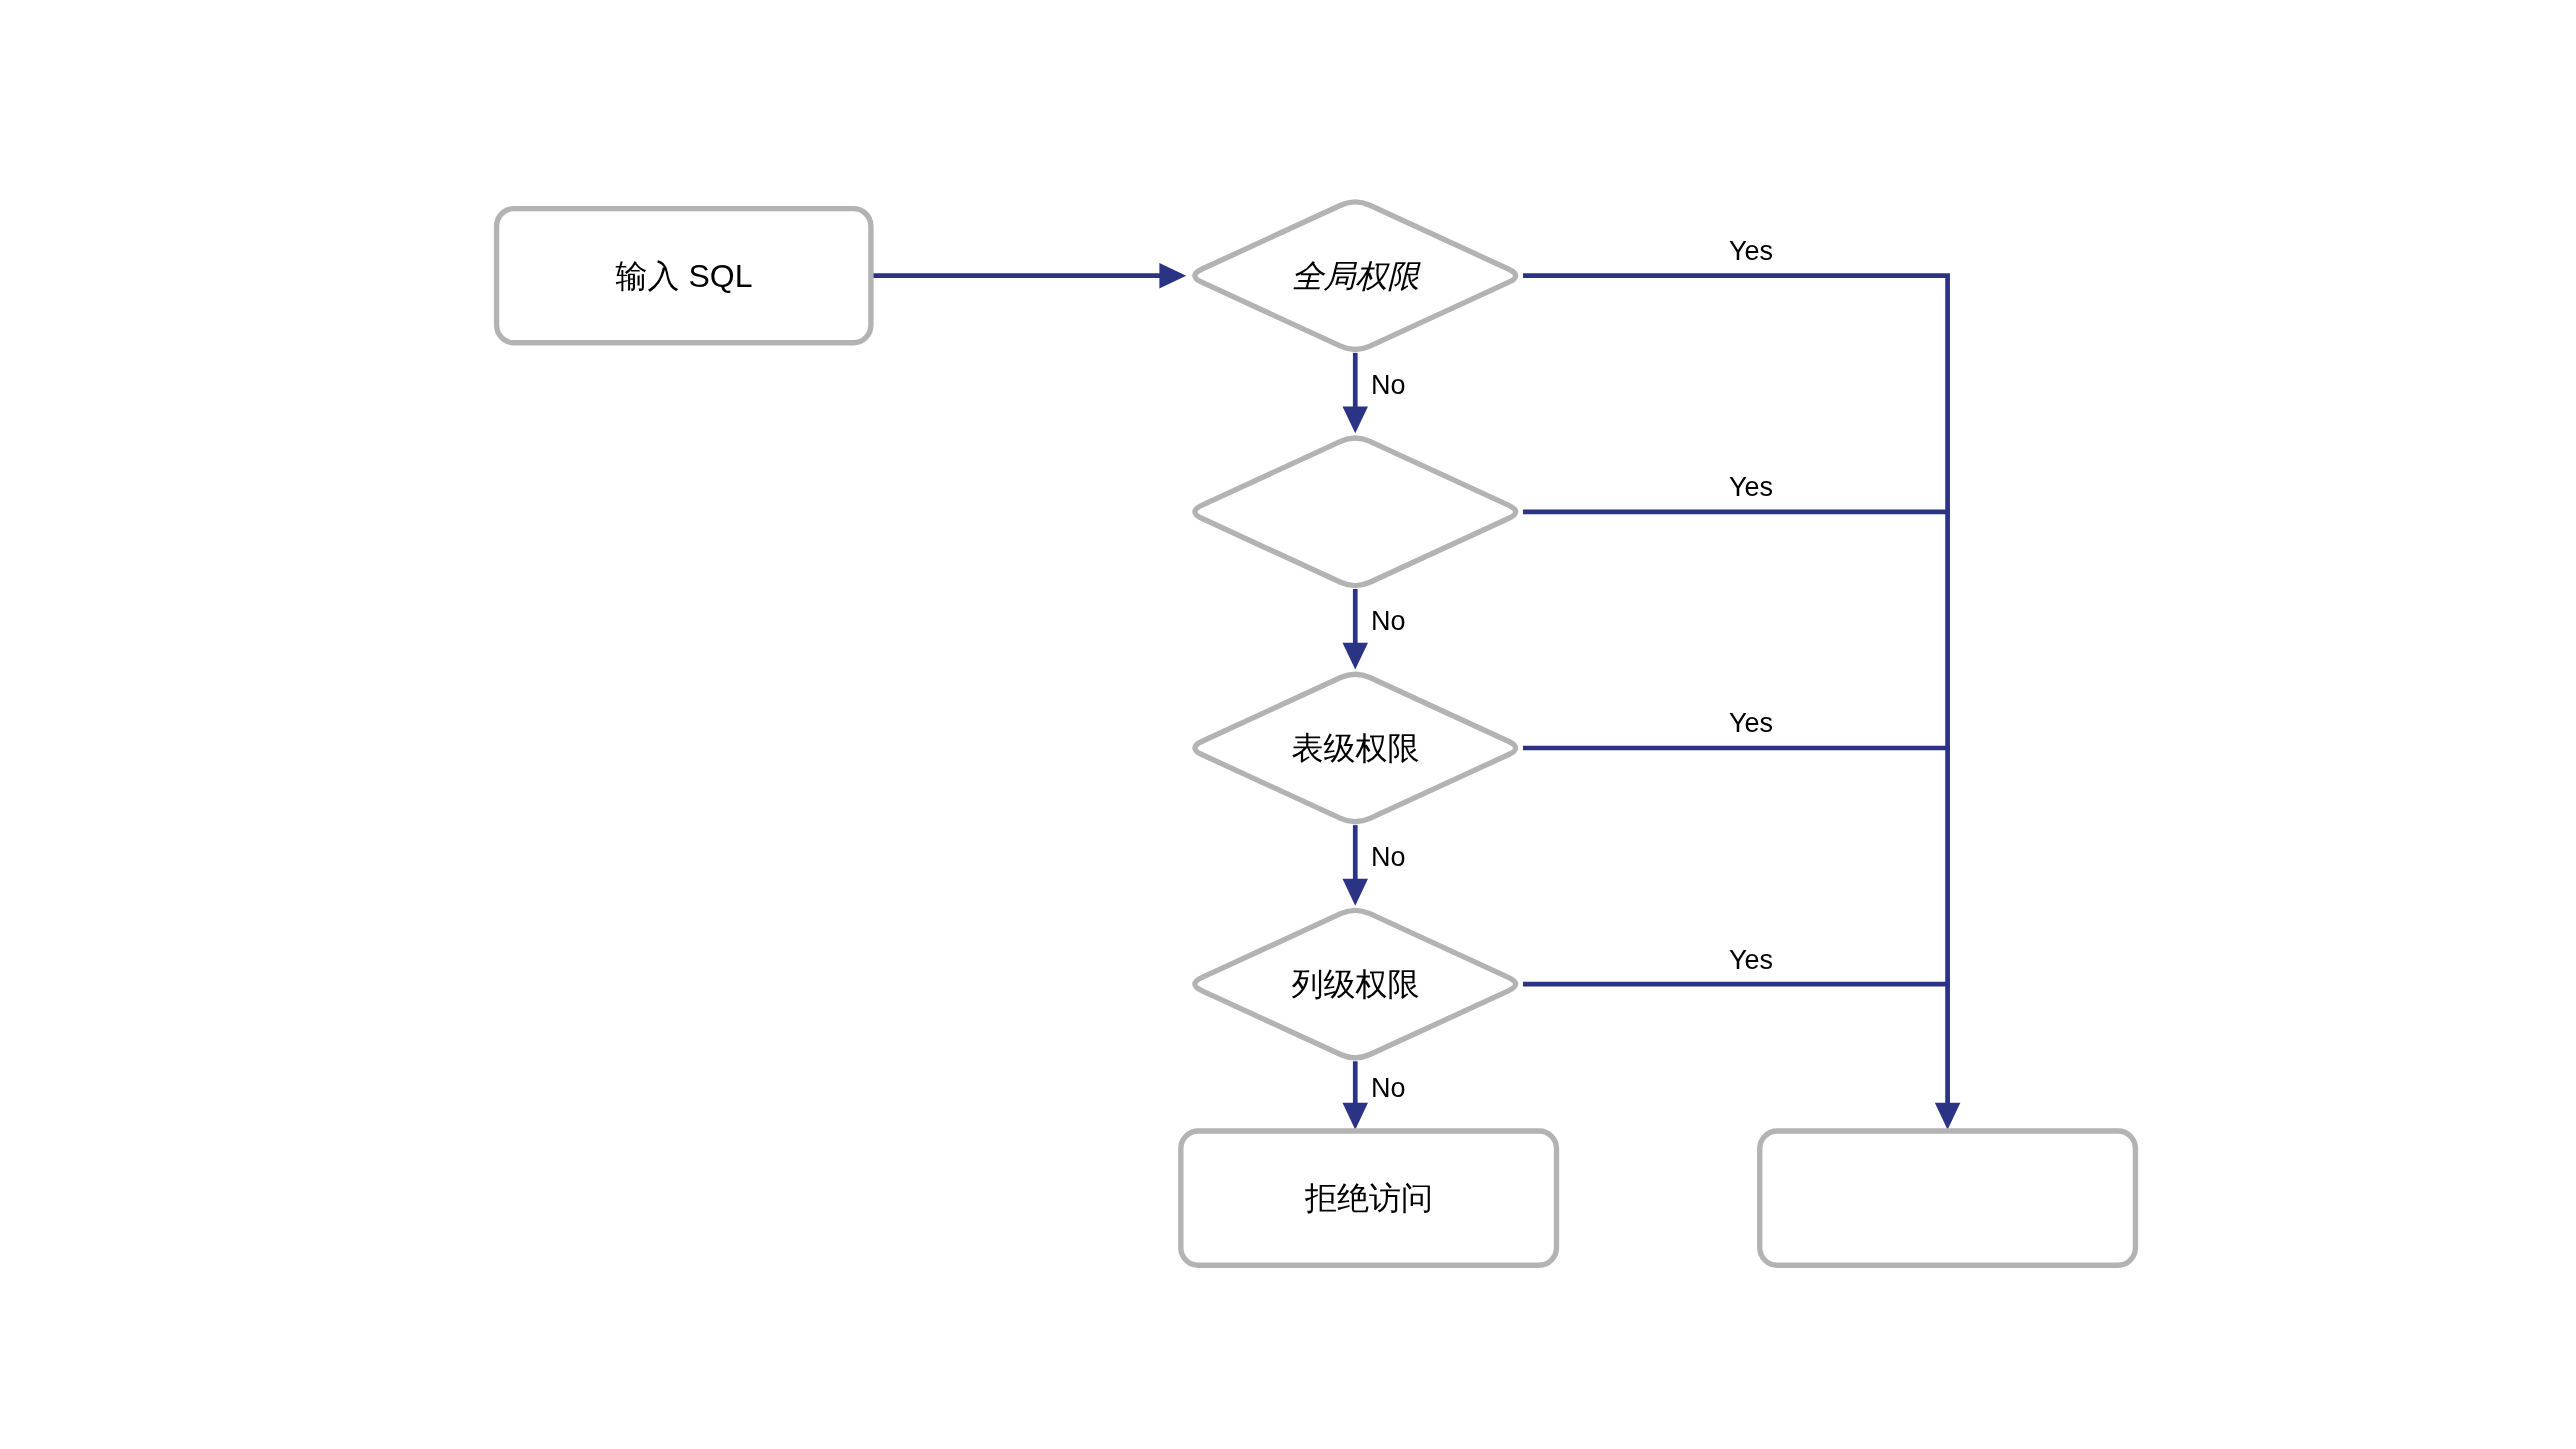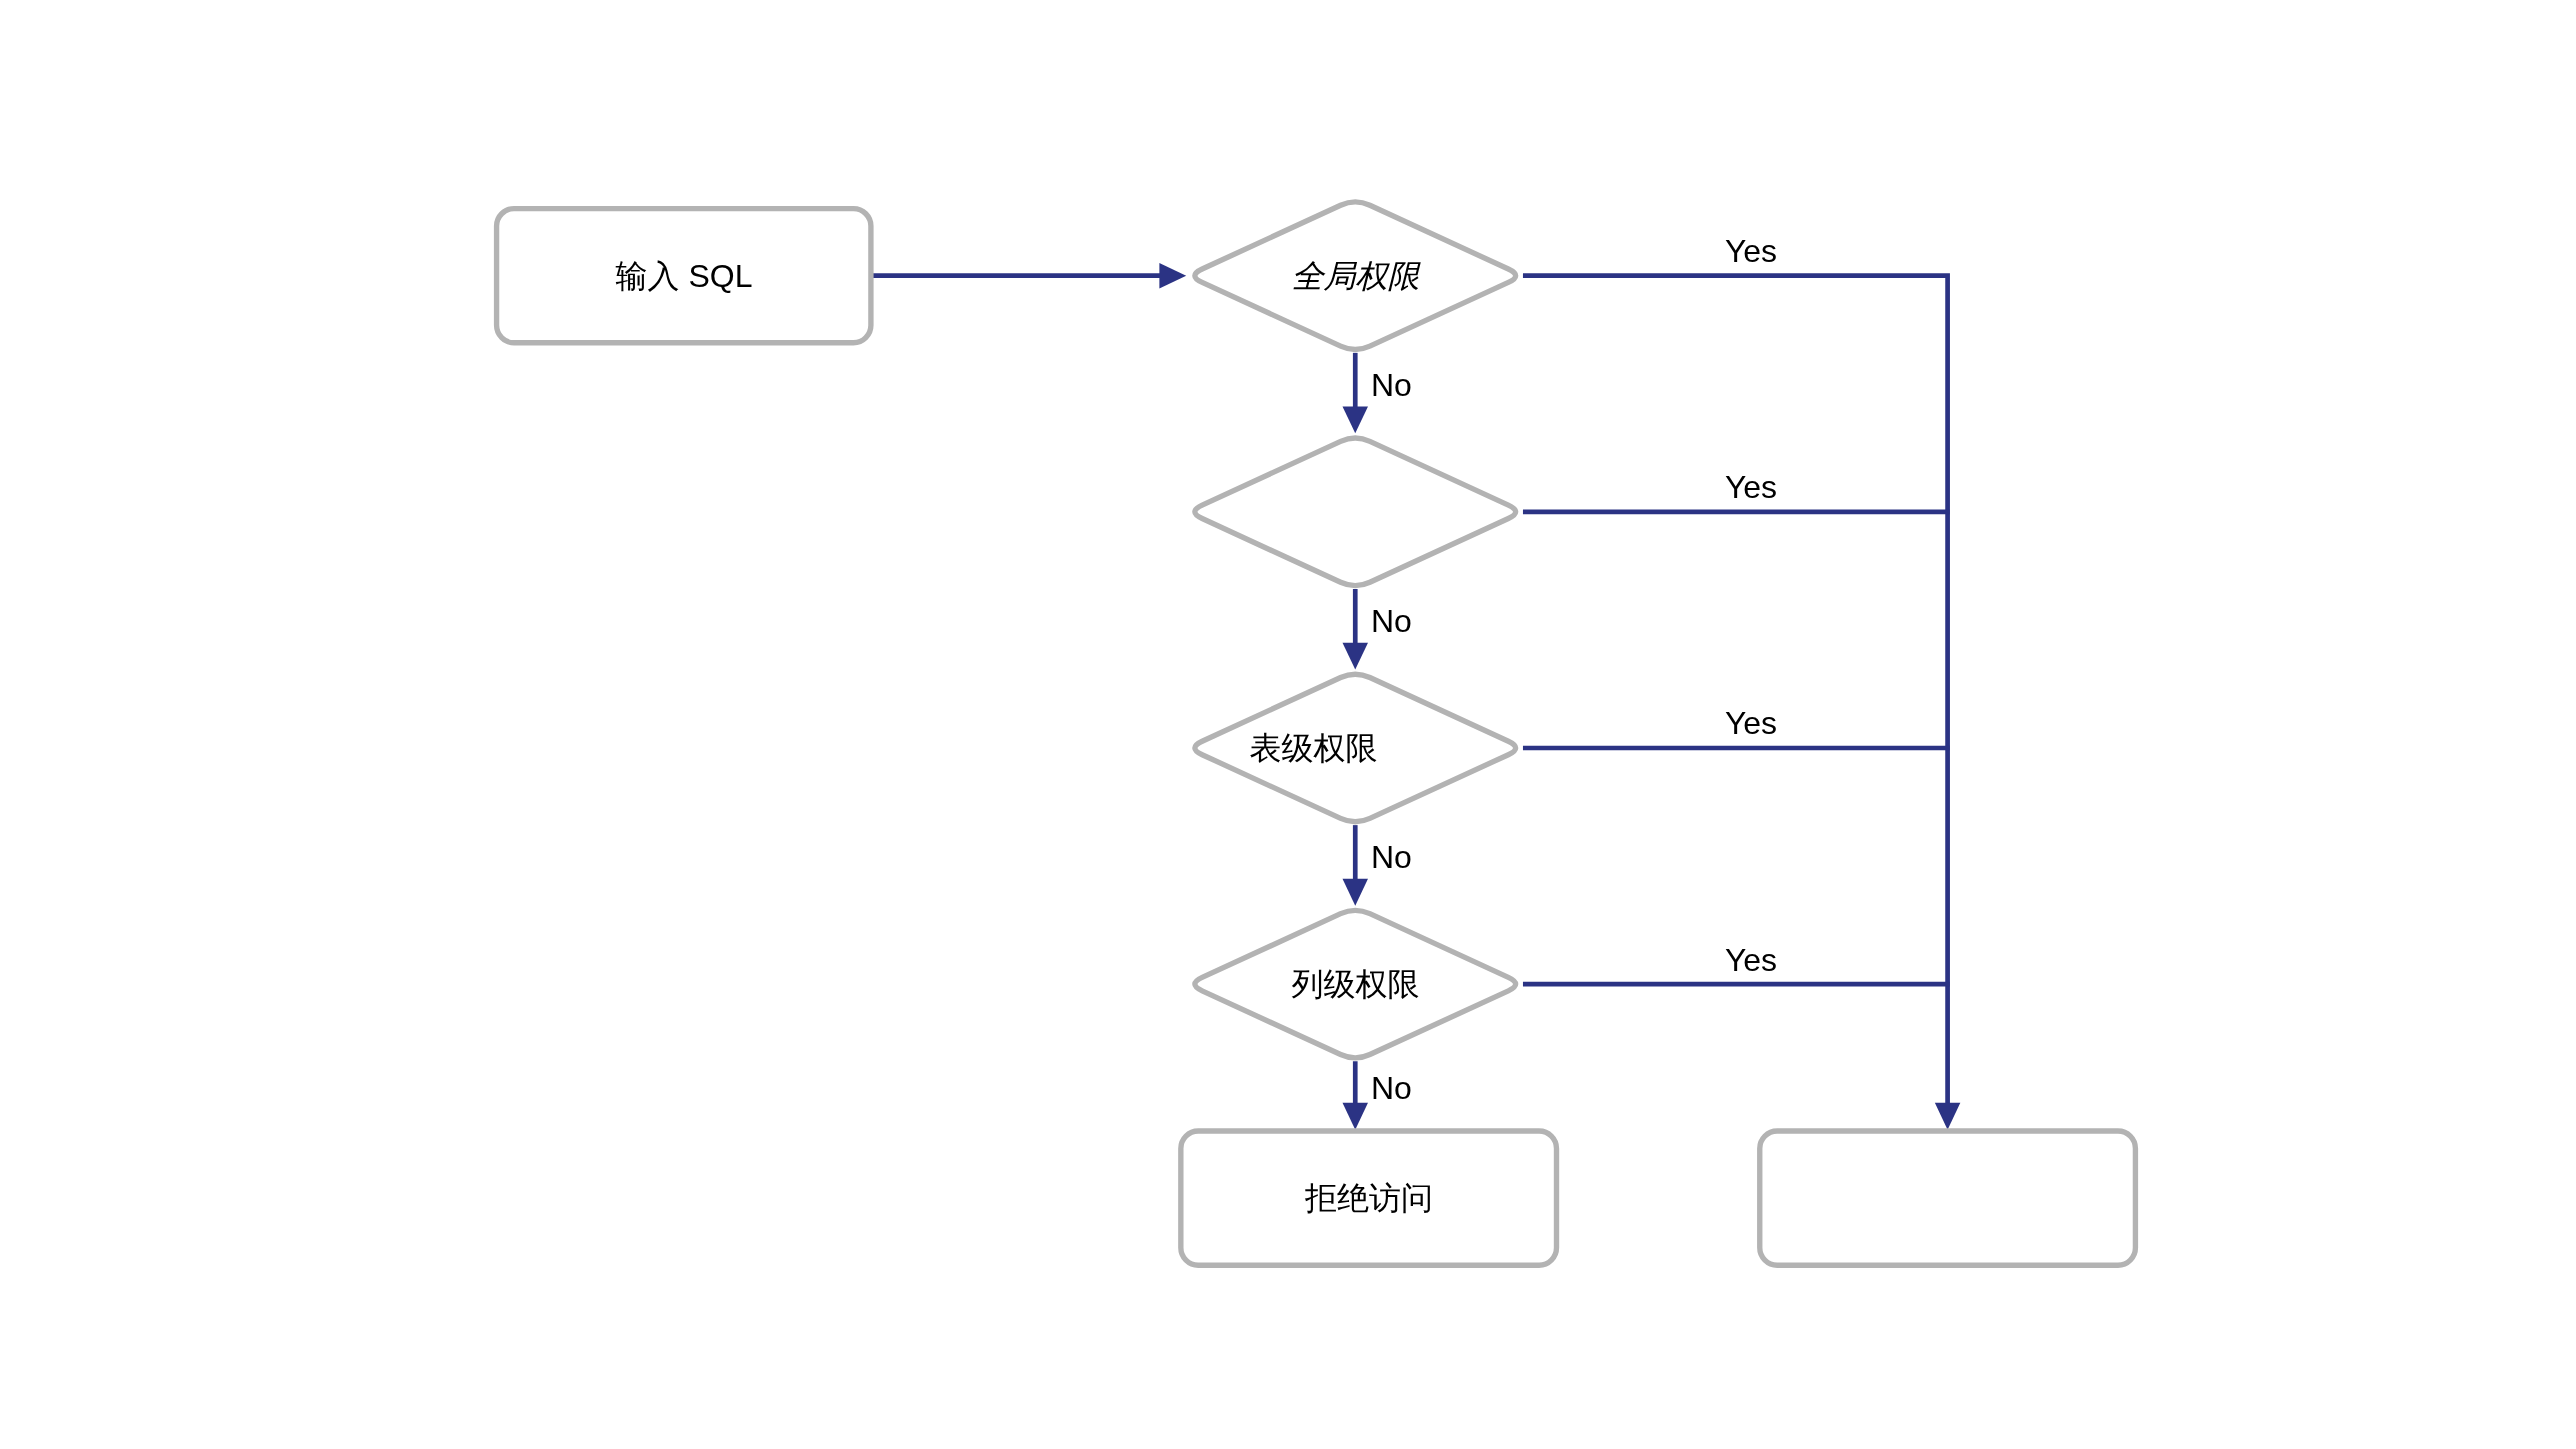--- a/index.html
+++ b/index.html
@@ -20,21 +20,21 @@
   .canvas{position:relative;width:2576px;height:1449px;margin-left:27px;}
   .canvas > svg{position:absolute;left:0;top:0;}
   .shape{fill:var(--node-fill);stroke:var(--node-border);stroke-width:8;}
   .edge{fill:none;stroke:var(--connector);stroke-width:7;stroke-linejoin:miter;}
   .arrow{fill:var(--connector);stroke:none;}
   .node-label{
     position:absolute;display:flex;align-items:center;justify-content:center;
     font-size:32px;line-height:1.2;text-align:center;white-space:nowrap;
   }
   .edge-label{
-    position:absolute;font-size:32px;line-height:34px;white-space:nowrap;
+    position:absolute;font-size:27px;line-height:34px;white-space:nowrap;
   }
   .edge-label.yes{width:134px;text-align:center;}
 </style>
 </head>
 <body>
 
 <div class="canvas">
 
   <svg width="2576" height="1449" viewBox="0 0 3840 2160">
     <defs>
@@ -63,21 +63,21 @@
     <use href="#diamond" class="shape" x="1980" y="411"></use>
     <use href="#diamond" class="shape" x="1980" y="763"></use>
     <use href="#diamond" class="shape" x="1980" y="1115"></use>
     <use href="#diamond" class="shape" x="1980" y="1467"></use>
     <rect class="shape" x="1720" y="1686" width="560" height="200" rx="26"></rect>
     <rect class="shape" x="2583" y="1686" width="560" height="200" rx="26"></rect>
   </svg>
 
   <div class="node-label" style="left:470px;top:209px;width:374px;height:134px;">输入 SQL</div>
   <div class="node-label" style="left:1161px;top:199px;width:335px;height:154px;font-style:italic;">全局权限</div>
-  <div class="node-label" style="left:1119px;top:671px;width:335px;height:154px;">表级权限</div>
+  <div class="node-label" style="left:1161px;top:671px;width:335px;height:154px;">表级权限</div>
   <div class="node-label" style="left:1154px;top:1131px;width:376px;height:134px;">拒绝访问</div>
   <div class="node-label" style="left:1161px;top:907px;width:335px;height:154px;">列级权限</div>
 
   <div class="edge-label yes" style="left:1657px;top:234px;">Yes</div>
   <div class="edge-label yes" style="left:1657px;top:470px;">Yes</div>
   <div class="edge-label yes" style="left:1657px;top:706px;">Yes</div>
   <div class="edge-label yes" style="left:1657px;top:943px;">Yes</div>
 
   <div class="edge-label" style="left:1344px;top:368px;">No</div>
   <div class="edge-label" style="left:1344px;top:604px;">No</div>

